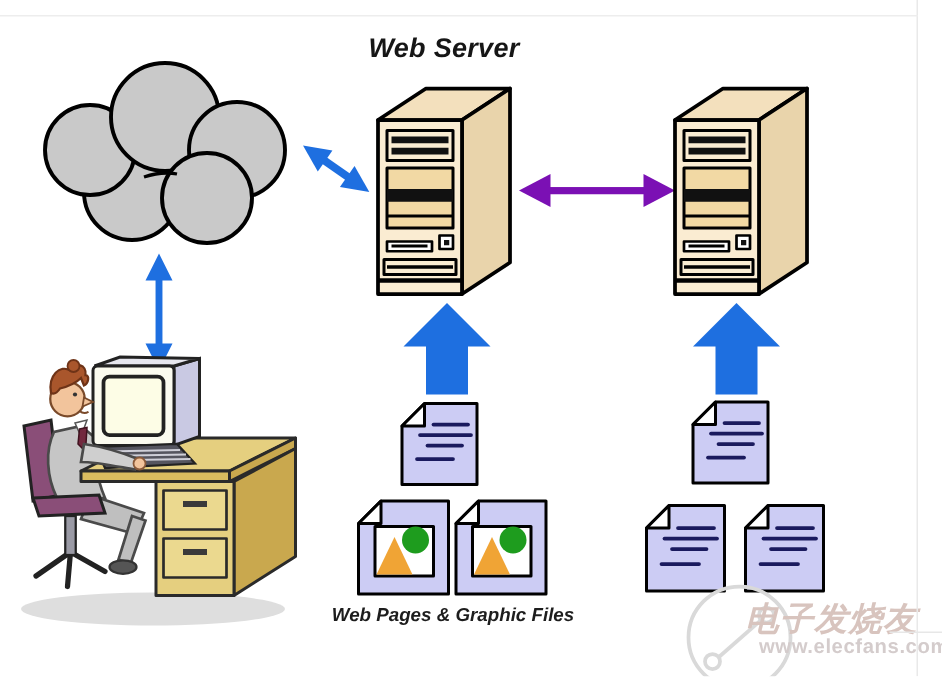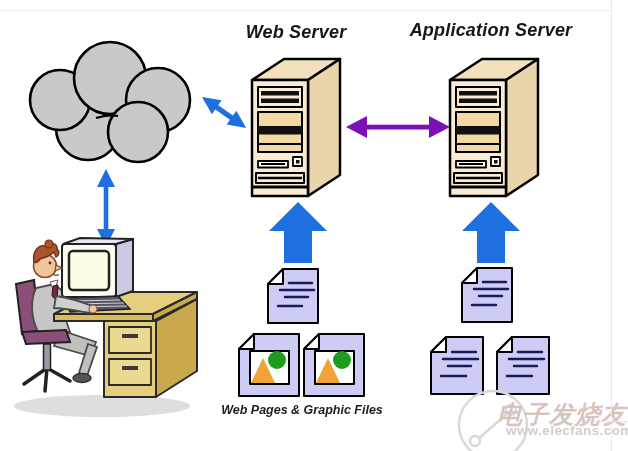--- a/index.html
+++ b/index.html
@@ -3,21 +3,21 @@
 <meta charset="utf-8">
 <style>
   html,body{margin:0;padding:0;background:#fff;}
   #stage{position:relative;width:628px;height:451px;background:#ffffff;overflow:hidden;
          font-family:Liberation Sans, sans-serif;}
   #stage svg{position:absolute;left:0;top:0;}
   .server-label{position:absolute;transform:translateX(-50%);font-style:italic;font-weight:bold;
                 font-size:18px;color:#161616;white-space:nowrap;letter-spacing:.2px;}
   .caption-label{position:absolute;transform:translateX(-50%);font-style:italic;font-weight:bold;
                  font-size:12.5px;color:#1d1d1d;white-space:nowrap;}
-  .wm-cn{position:absolute;left:497px;top:398px;font-size:25px;font-weight:bold;
+  .wm-cn{position:absolute;left:497px;top:398px;font-size:22px;font-weight:bold;
          color:#d8c4be;white-space:nowrap;letter-spacing:1px;font-style:italic;}
   .wm-url{position:absolute;left:506px;top:423px;font-size:13.5px;font-weight:bold;
           color:#d4cccc;white-space:nowrap;letter-spacing:.4px;}
   .page-line-v{position:absolute;left:611px;top:0;width:1px;height:451px;background:#e9e9e9;}
   .page-line-h{position:absolute;left:0;top:10px;width:612px;height:1px;background:#ededed;}
   .page-line-h2{position:absolute;left:593px;top:421px;width:35px;height:1px;background:#e7e7e7;}
 </style>
 </head>
 <body>
 
@@ -207,21 +207,20 @@
 
     <g stroke="#d9d9d9" stroke-width="2.5" fill="none">
       <circle cx="493" cy="425" r="34"></circle>
       <line x1="477" y1="440" x2="509" y2="412"></line>
       <circle cx="475" cy="441" r="5" fill="#ffffff"></circle>
       <circle cx="511" cy="410" r="5" fill="#ffffff"></circle>
     </g>
   </svg>
 
   <div class="server-label" style="left:296px;top:22px">Web Server</div>
-  <div class="server-label" style="left:491px;top:20px">Application Server</div>
 
   <div class="caption-label" style="left:302px;top:403px">Web Pages &amp; Graphic Files</div>
 
   <div class="wm-cn">电子发烧友</div>
   <div class="wm-url">www.elecfans.com</div>
 
   <div class="page-line-v"></div>
   <div class="page-line-h"></div>
   <div class="page-line-h2"></div>
 </div>

